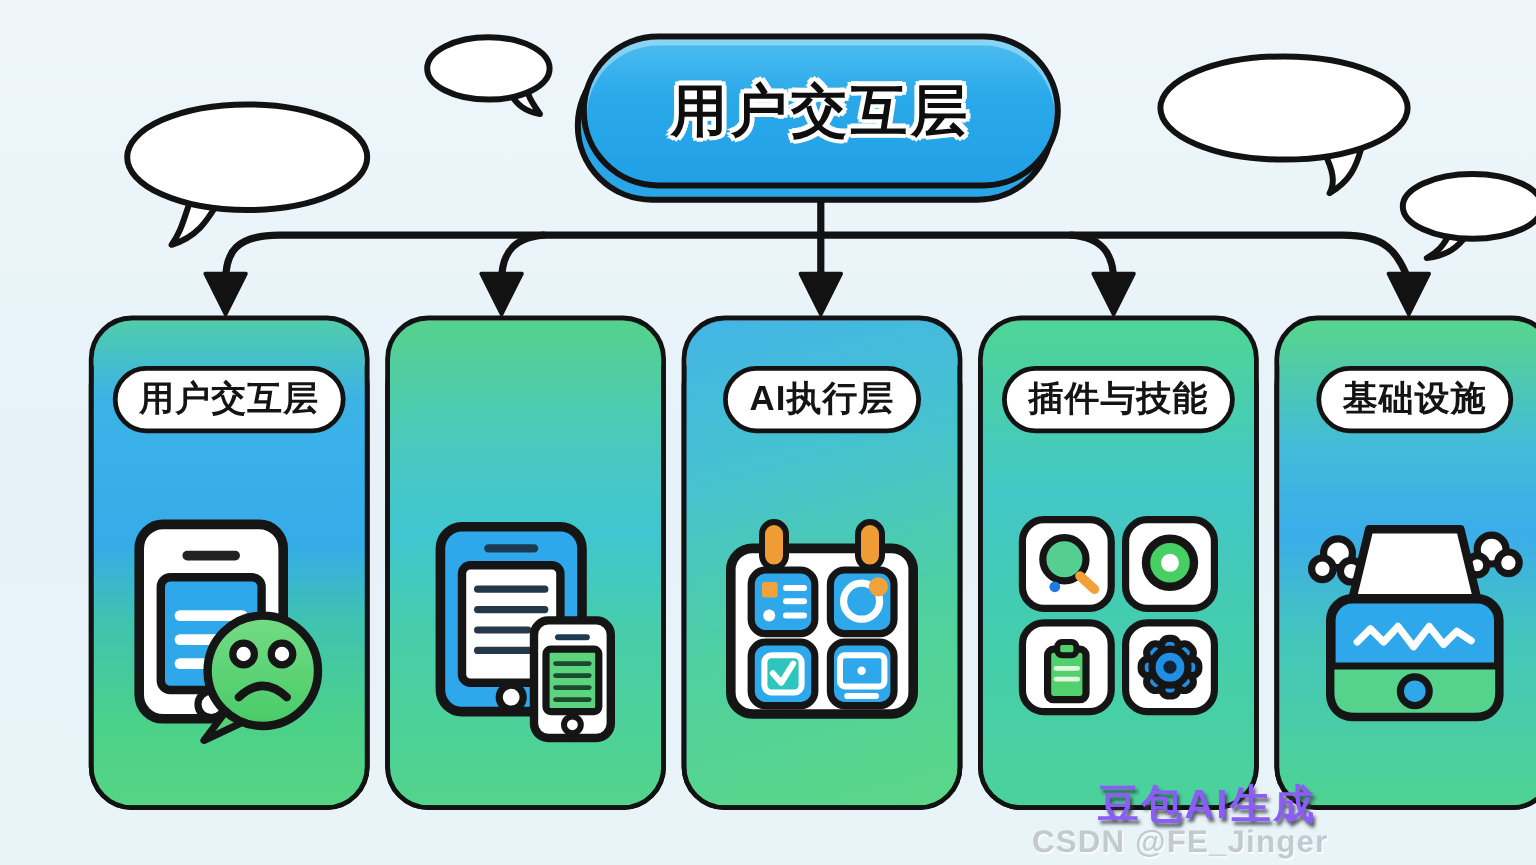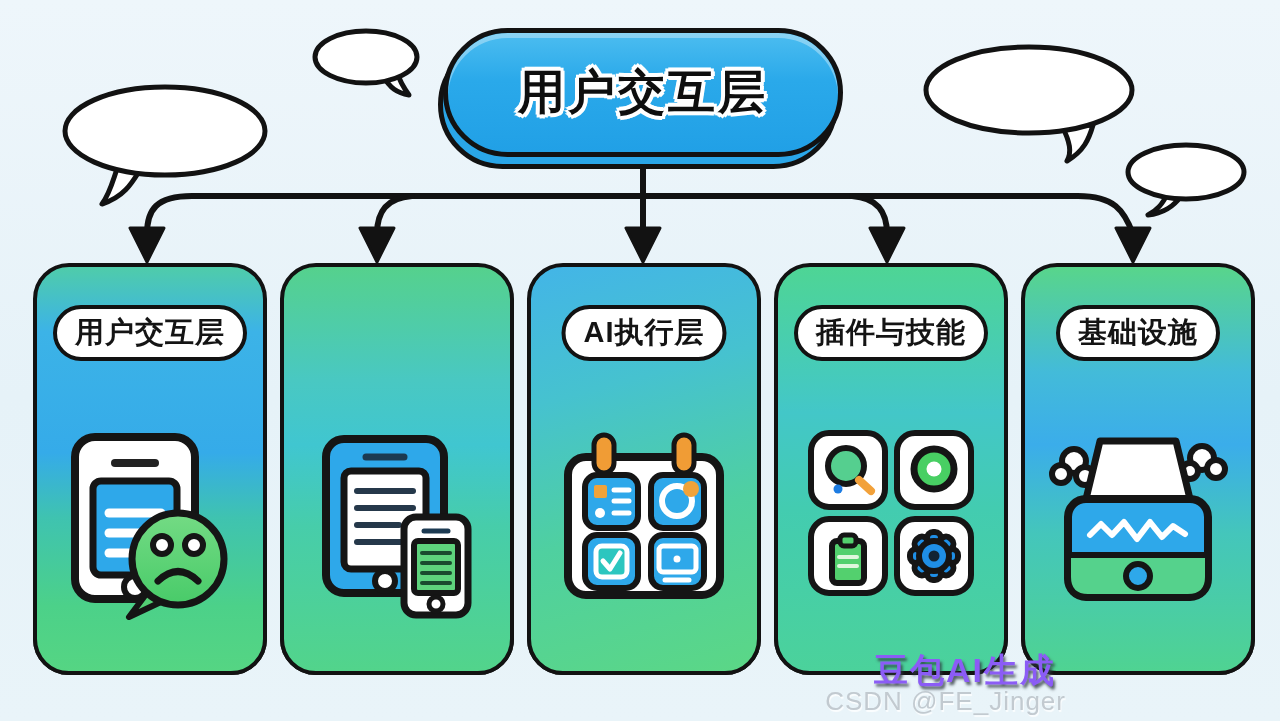--- a/index.html
+++ b/index.html
@@ -2,21 +2,21 @@
 <html><head>
 <meta charset="utf-8">
 <style>
   html,body{margin:0;padding:0;}
   body{
     width:1280px;height:721px;overflow:hidden;
     font-family:"Liberation Sans","DejaVu Sans",sans-serif;
     background:linear-gradient(180deg,#eef6fb 0%,#e6f2f8 55%,#e9f4f9 100%);
     position:relative;
   }
-  .stage{position:absolute;inset:0;width:1080px;height:721px;}
+  .stage{position:absolute;inset:0;width:1080px;height:721px;margin-left:41px;}
 
   
   .decor{position:absolute;left:0;top:0;width:1280px;height:721px;z-index:1;}
 
   
   .top-node{position:absolute;left:443px;top:28px;width:400px;height:129px;z-index:2;}
   .top-node .node-back{
     position:absolute;inset:0;transform:translate(-5px,12px);
     background:#2aa6e8;border:5px solid #121212;border-radius:66px;
   }
@@ -57,21 +57,21 @@
     height:48px;padding:0 18px;display:flex;align-items:center;justify-content:center;
     white-space:nowrap;z-index:3;
   }
   .pill span{font-size:29px;font-weight:700;color:#141414;letter-spacing:1px;}
   .icon-wrap{position:absolute;left:50%;transform:translateX(-50%);top:162px;z-index:3;}
 
   
   .watermark{position:absolute;z-index:5;text-align:right;}
   .wm-1{right:24px;top:648px;font-size:34px;font-weight:800;color:#8b5cf6;letter-spacing:2px;
         text-shadow:2px 3px 3px rgba(45,55,62,.8);}
-  .wm-2{right:14px;top:686px;font-size:26px;font-weight:400;color:#c2cad0;letter-spacing:1px;
+  .wm-2{right:14px;top:686px;font-size:26px;font-weight:700;color:#c2cad0;letter-spacing:1px;
         text-shadow:1px 2px 1px rgba(255,255,255,.85);}
 </style>
 </head>
 <body>
 
 <div class="stage">
 
   <svg class="decor" viewBox="0 0 1280 721">
 
     <g fill="none" stroke="#121212" stroke-width="6" stroke-linecap="round">

